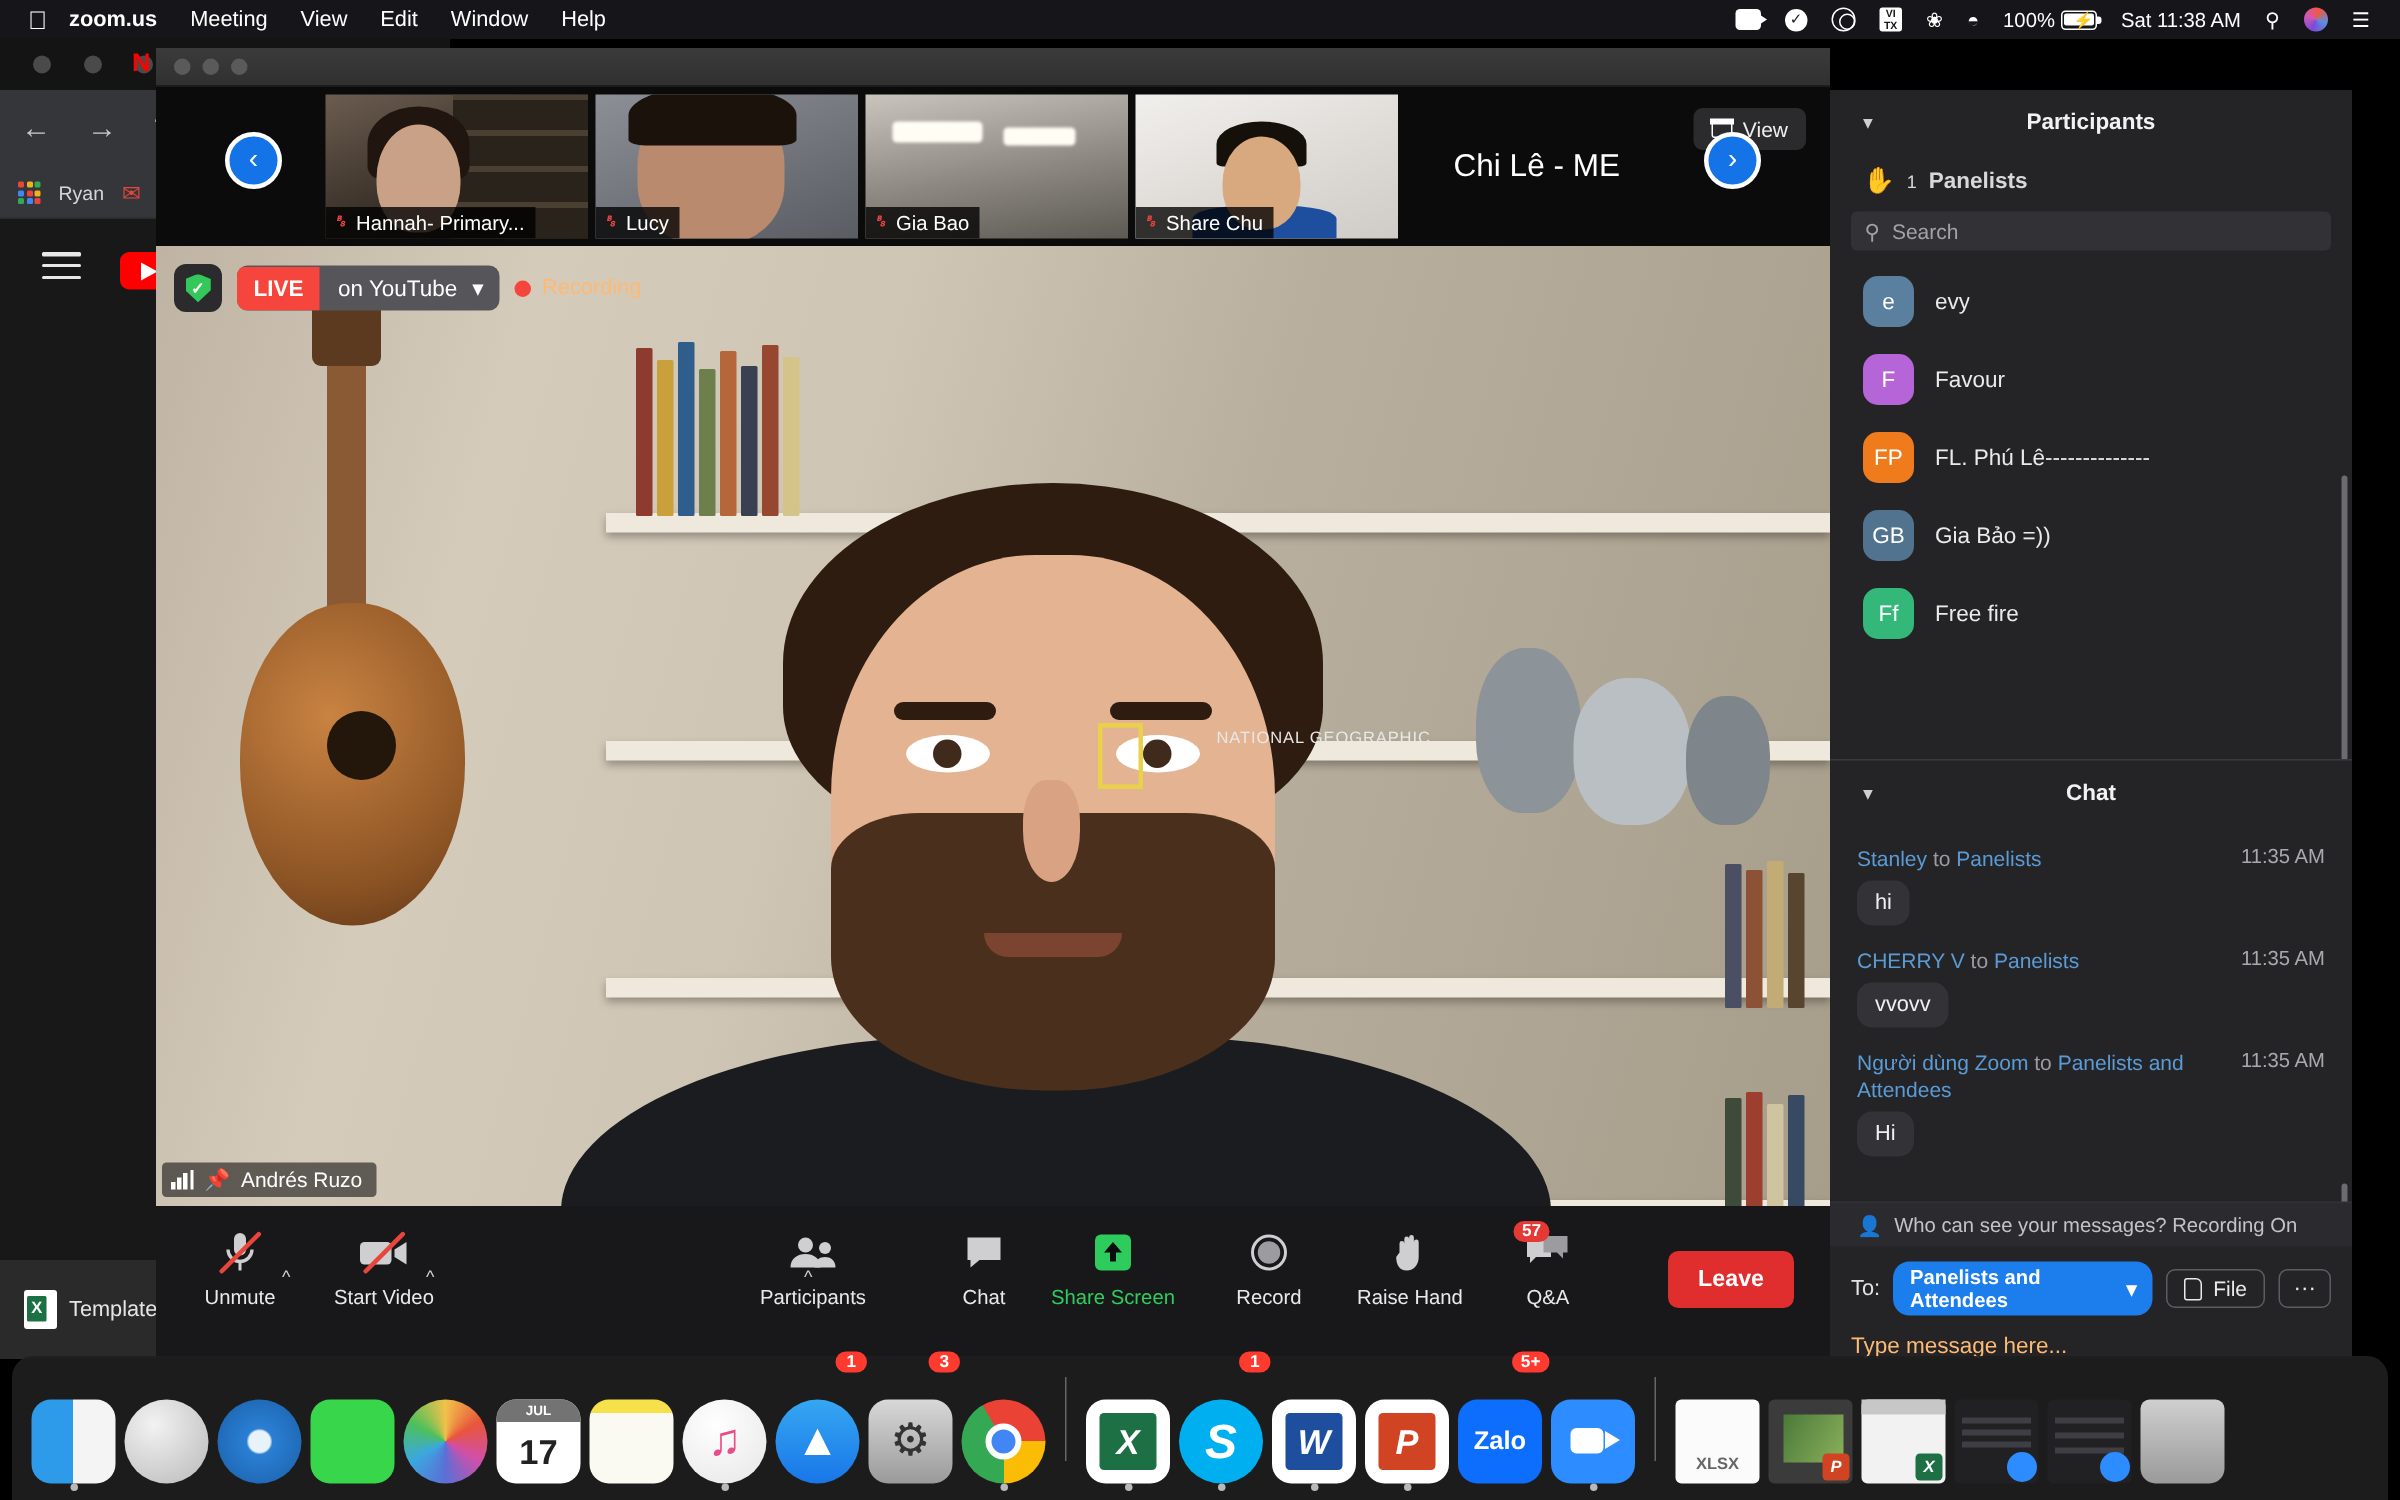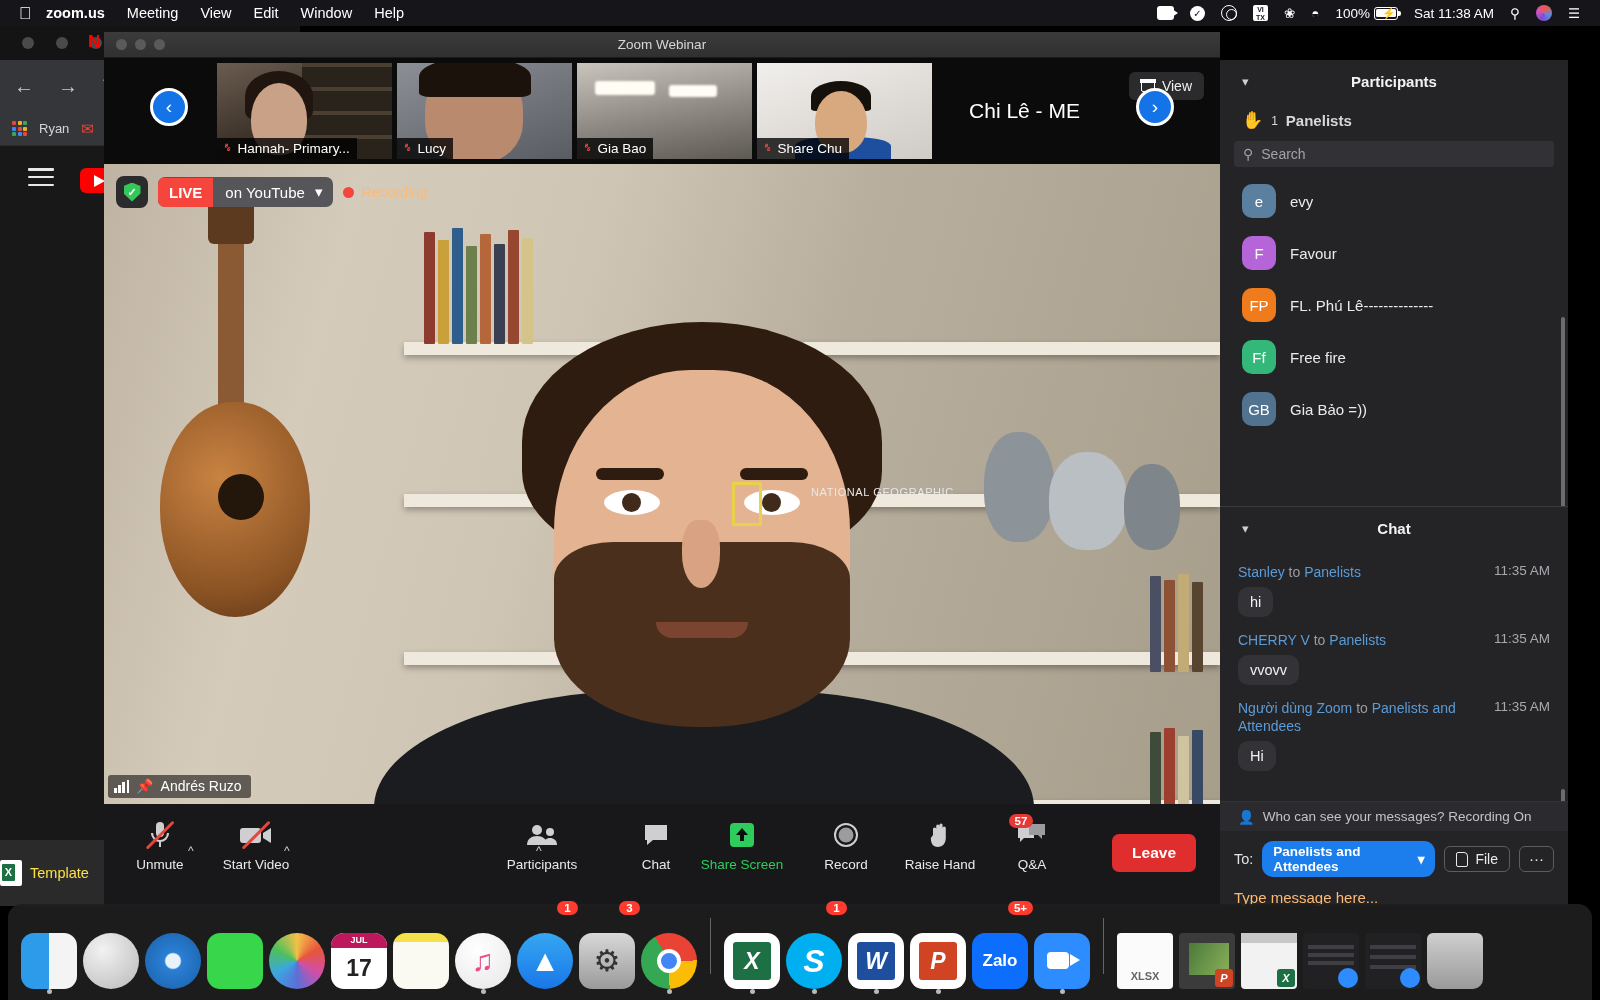--- a/index.html
+++ b/index.html
@@ -49,21 +49,21 @@
   #bg-bookmarks{position:absolute;top:112px;left:0;width:300px;height:34px;background:#35363a;z-index:6;display:flex;align-items:center;gap:12px;padding-left:12px;font-size:13px;color:#d5d6d8;border-bottom:1px solid #2a2b2e;}
   .apps-grid{width:15px;height:15px;display:grid;grid-template-columns:repeat(3,1fr);grid-template-rows:repeat(3,1fr);gap:1.5px;}
   .apps-grid i{display:block;border-radius:1px;}
   #bg-page{position:absolute;top:146px;left:0;width:300px;height:760px;background:#181818;z-index:6;}
   #bg-page .hamb{position:absolute;left:28px;top:22px;width:26px;height:18px;display:flex;flex-direction:column;justify-content:space-between;}
   #bg-page .hamb i{display:block;height:2.5px;background:#e8e8e8;border-radius:1px;}
   #bg-page .ytlogo{position:absolute;left:80px;top:22px;width:36px;height:25px;background:#ff0000;border-radius:6px;}
   #bg-page .ytlogo:after{content:"";position:absolute;left:14px;top:7px;border-left:11px solid #fff;border-top:6px solid transparent;border-bottom:6px solid transparent;}
 
   
-  #bg-taskitem{position:absolute;left:0;top:840px;width:104px;height:66px;background:#2a2a2a;z-index:7;display:flex;align-items:center;gap:8px;font-size:14.5px;color:#fde047;overflow:hidden;white-space:nowrap;}
+  #bg-taskitem{position:absolute;left:0;top:840px;width:104px;height:66px;background:#2a2a2a;z-index:7;display:flex;align-items:center;gap:8px;padding-left:16px;font-size:14.5px;color:#e5e5e5;overflow:hidden;white-space:nowrap;}
   .xls-mini{width:22px;height:26px;background:#fff;border-radius:2px;position:relative;flex:none;}
   .xls-mini:after{content:"X";position:absolute;left:2px;top:4px;width:13px;height:17px;background:#1d7044;color:#fff;font-size:11px;font-weight:bold;text-align:center;line-height:17px;border-radius:1px;}
 
   
   #zoomwin{position:absolute;left:104px;top:32px;width:1116px;height:874px;background:#0b0b0b;z-index:20;}
   #zoomwin-title{height:26px;background:linear-gradient(#3b3b3b,#303030);display:flex;align-items:center;padding-left:12px;position:relative;border-bottom:1px solid #1b1b1b;}
   #zoomwin-title .tdot{width:11px;height:11px;border-radius:50%;background:#5a5a5a;margin-right:8px;}
   #zoomwin-title .ttl{position:absolute;left:0;right:0;text-align:center;font-size:13.5px;color:#d7d7d7;}
 
   
@@ -269,21 +269,20 @@
     </span>
   <span class="si ico-list">☰</span>
 </div>
 
 <div id="zoomwin">
 
   <div id="zoomwin-title">
     <span class="tdot"></span>
     <span class="tdot"></span>
     <span class="tdot"></span>
-    <span class="ttl">Zoom Webinar</span>
   </div>
 
   <div id="filmstrip">
     <div class="nav-arrow" id="nav-left">
       <span>‹</span>
     </div>
 
     <div class="thumb" id="thumb1">
       <span class="shelf"></span>
       <span class="hair"></span>
@@ -541,26 +540,26 @@
     </div>
     <div class="prow">
       <span class="avatar" style="background:#b565d8">F</span>
       <span class="pname">Favour</span>
     </div>
     <div class="prow">
       <span class="avatar" style="background:#ef7b1d">FP</span>
       <span class="pname">FL. Phú Lê--------------</span>
     </div>
     <div class="prow">
+      <span class="avatar" style="background:#52738f">GB</span>
+      <span class="pname">Gia Bảo =))</span>
+    </div>
+    <div class="prow">
       <span class="avatar" style="background:#33b87a">Ff</span>
       <span class="pname">Free fire</span>
-    </div>
-    <div class="prow">
-      <span class="avatar" style="background:#52738f">GB</span>
-      <span class="pname">Gia Bảo =))</span>
     </div>
     <div id="pscroll"></div>
   </div>
 
   <div id="chatsec">
     <div class="panel-head">
       <span class="chev">▾</span>
       <span class="ttl">Chat</span>
     </div>
 
@@ -639,21 +638,21 @@
     <span class="dico round" style="background:radial-gradient(circle at 50% 50%,#e8f2fb 18%,#2a7fd4 22%,#1a5fa8);"></span>
   </div>
   <div class="dockitem">
     <span class="dico" style="background:#37d64b;"></span>
   </div>
   <div class="dockitem">
     <span class="dico round" style="background:conic-gradient(#f2c14a,#e8553c,#d14fa8,#5b6fd6,#3ba7e0,#4ec05a,#f2c14a);"></span>
   </div>
   <div class="dockitem">
     <span class="dico" style="background:#fff;display:flex;flex-direction:column;">
-      <b style="display:block;height:15px;background:#be185d;color:#fff;font-size:9px;text-align:center;line-height:15px;border-radius:13px 13px 0 0;">JUL</b>
+      <b style="display:block;height:15px;background:#737373;color:#fff;font-size:9px;text-align:center;line-height:15px;border-radius:13px 13px 0 0;">JUL</b>
       <b style="display:block;flex:1;color:#222;font-size:23px;text-align:center;line-height:40px;">17</b>
     </span>
   </div>
   <div class="dockitem">
     <span class="dico" style="background:linear-gradient(#f7e14a 0 9px,#fbfaf2 9px);"></span>
   </div>
   <div class="dockitem">
     <span class="dico round" style="background:radial-gradient(circle at 40% 30%,#fff,#e6e6e6);color:#ea4c89;font-size:30px;text-align:center;line-height:56px;">♫</span>
     <span class="rundot"></span>
   </div>

